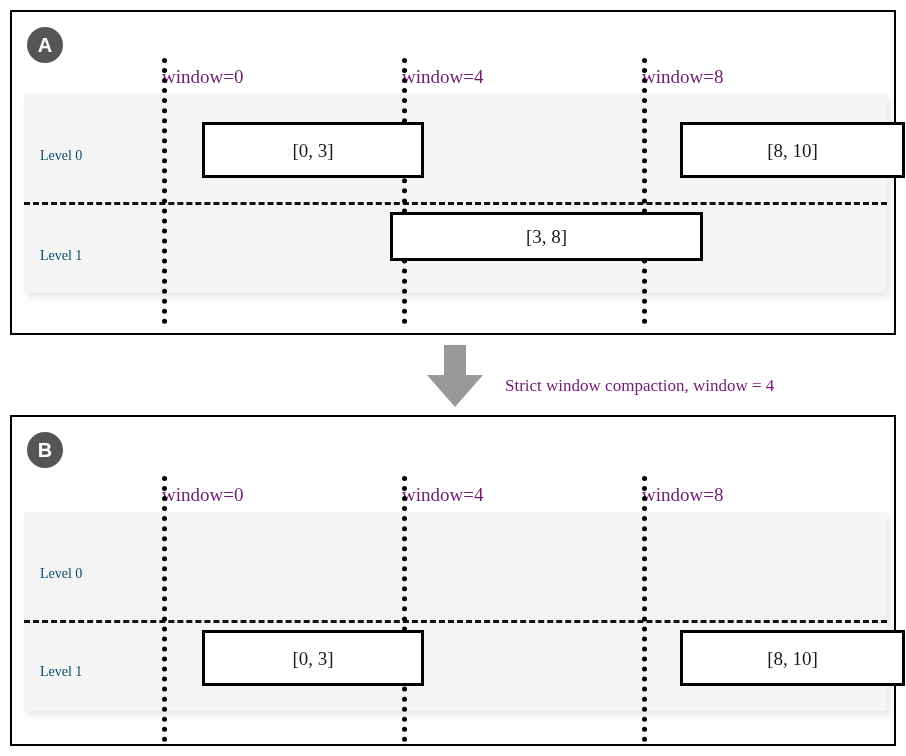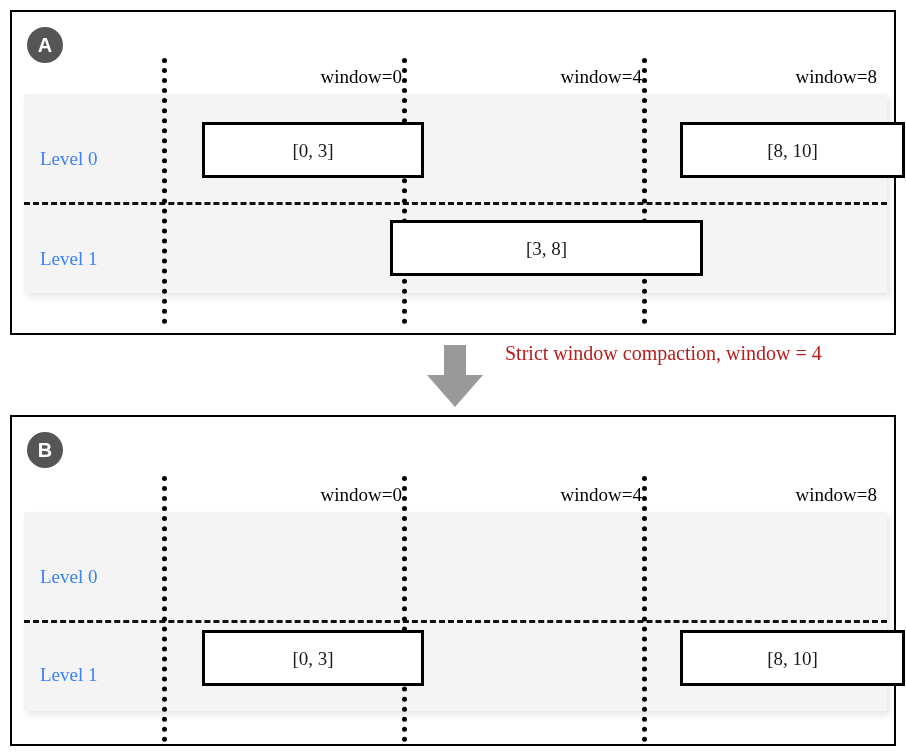--- a/index.html
+++ b/index.html
@@ -56,33 +56,33 @@
     position: absolute;
     background: #f4f4f4;
     box-shadow: 3px 4px 7px rgba(0,0,0,0.10);
   }
   #band-a { left: 12px; top: 82px; width: 863px; height: 199px; }
   #band-b { left: 12px; top: 95px; width: 863px; height: 199px; }
 
   
   .row-label {
     position: absolute;
-    font-size: 19px;
-    color: #3b82f6;
+    font-size: 14px;
+    color: #0c4a6e;
     white-space: nowrap;
     line-height: 1;
   }
 
   
   .col-header {
     position: absolute;
     top: 55px;
     font-size: 19px;
-    color: #000000;
-    text-align: right;
+    color: #701a75;
+    text-align: left;
     white-space: nowrap;
     line-height: 1;
   }
 
   
   .vdiv {
     position: absolute;
     width: 0;
     border-left: 5px dotted #000000;
   }
@@ -131,23 +131,23 @@
     top: 30px;
     width: 0;
     height: 0;
     border-left: 28px solid transparent;
     border-right: 28px solid transparent;
     border-top: 32px solid #999999;
   }
   .arrow-caption {
     position: absolute;
     left: 505px;
-    top: 343px;
-    font-size: 20px;
-    color: #b91c1c;
+    top: 377px;
+    font-size: 17px;
+    color: #701a75;
     white-space: nowrap;
     line-height: 1;
   }
 </style>
 </head>
 <body>
 
 <div class="stage">
 
   <div class="panel" id="panel-a">
@@ -164,21 +164,21 @@
     <div class="row-label" style="left:28px; top:237px;">Level 1</div>
 
     <div class="hsep" style="left:12px; top:190px; width:863px;"></div>
 
     <div class="vdiv" style="left:150px; top:46px; height:266px;"></div>
     <div class="vdiv" style="left:390px; top:46px; height:266px;"></div>
     <div class="vdiv" style="left:630px; top:46px; height:266px;"></div>
 
     <div class="ibox" style="left:162px; top:110px; width:222px; height:56px;">[0, 3]</div>
     <div class="ibox" style="left:640px; top:110px; width:225px; height:56px;">[8, 10]</div>
-    <div class="ibox" style="left:350px; top:208px; width:313px; height:56px;">[3, 8]</div>
+    <div class="ibox" style="left:350px; top:200px; width:313px; height:49px;">[3, 8]</div>
 
   </div>
 
   <div class="arrow-wrap">
     <div class="arrow-shaft"></div>
     <div class="arrow-head"></div>
   </div>
   <div class="arrow-caption">Strict window compaction, window = 4</div>
 
   <div class="panel" id="panel-b">

